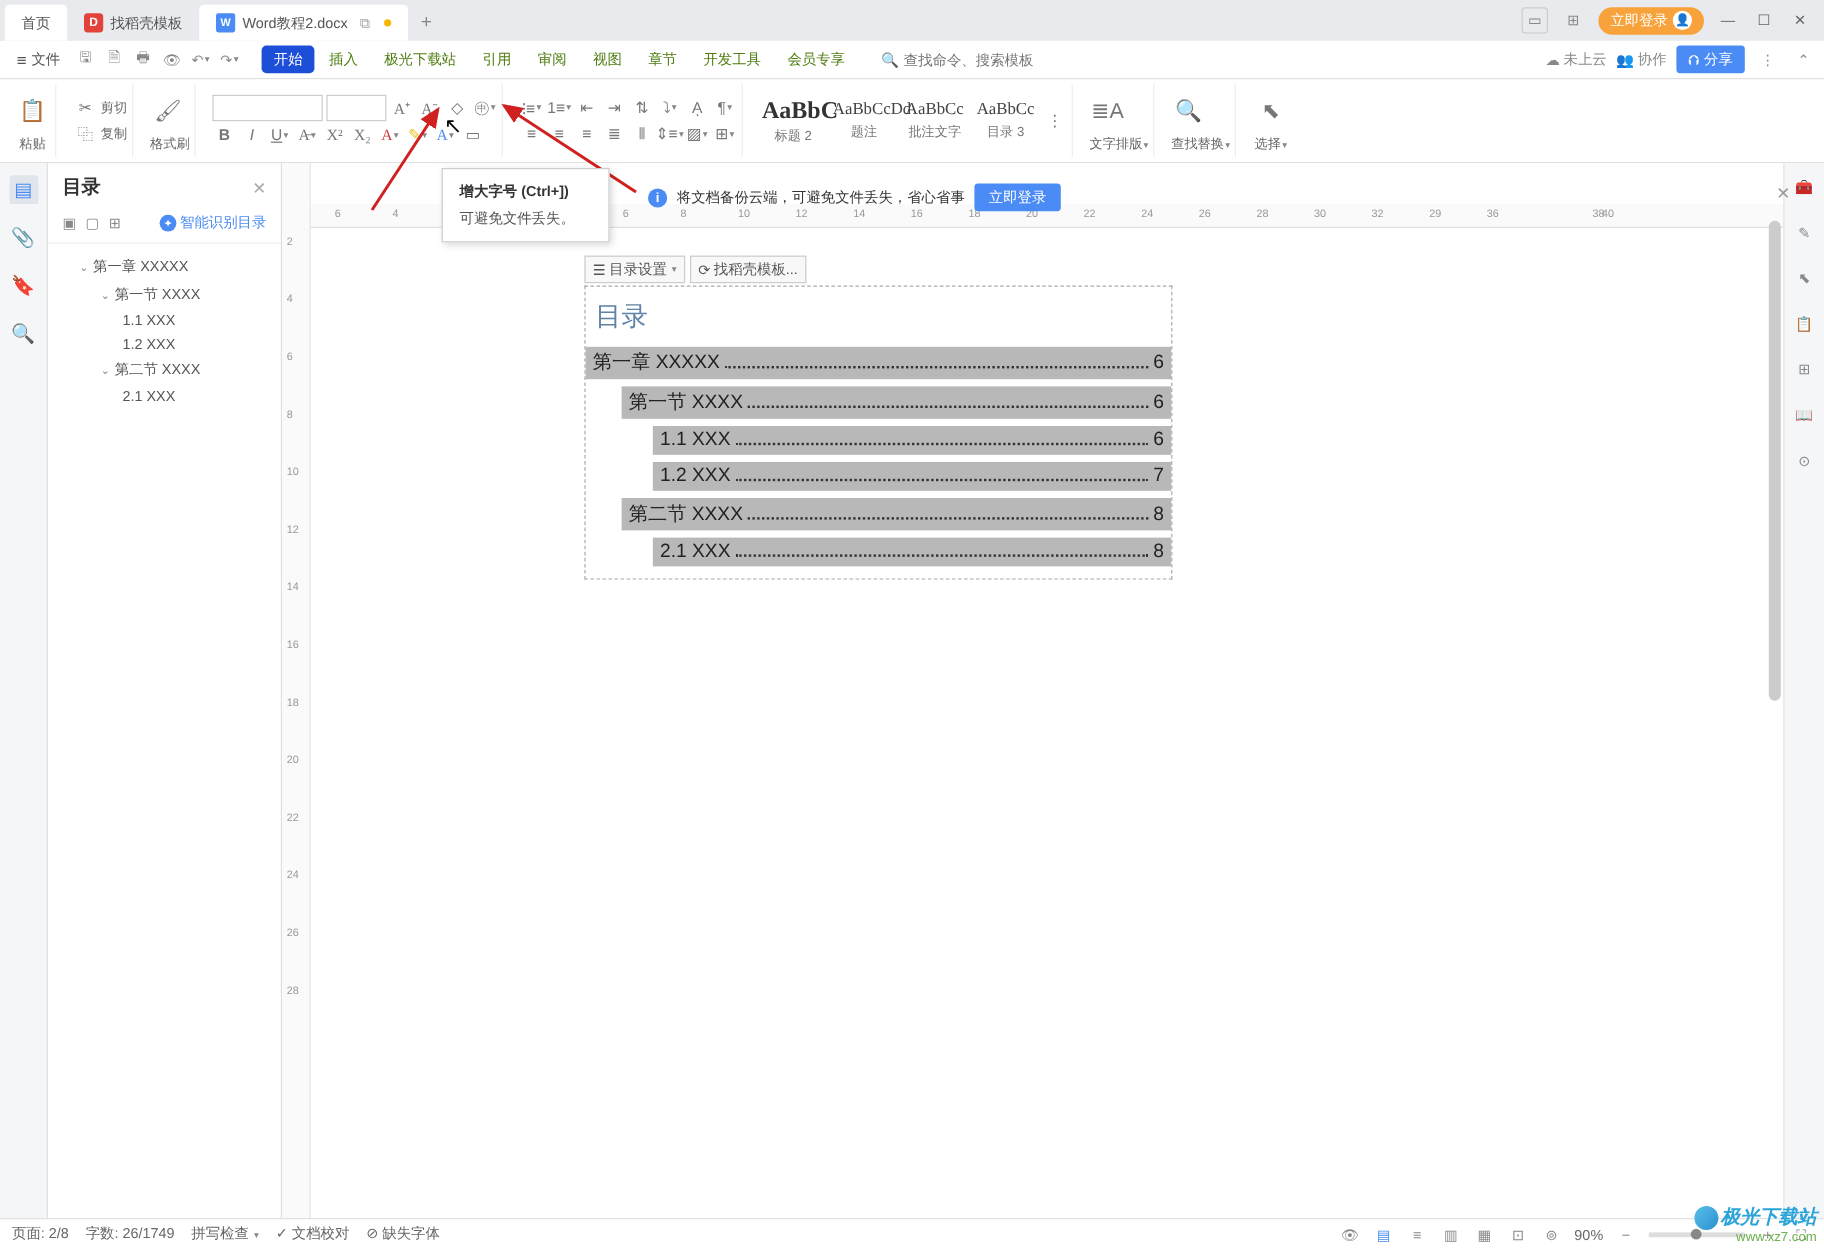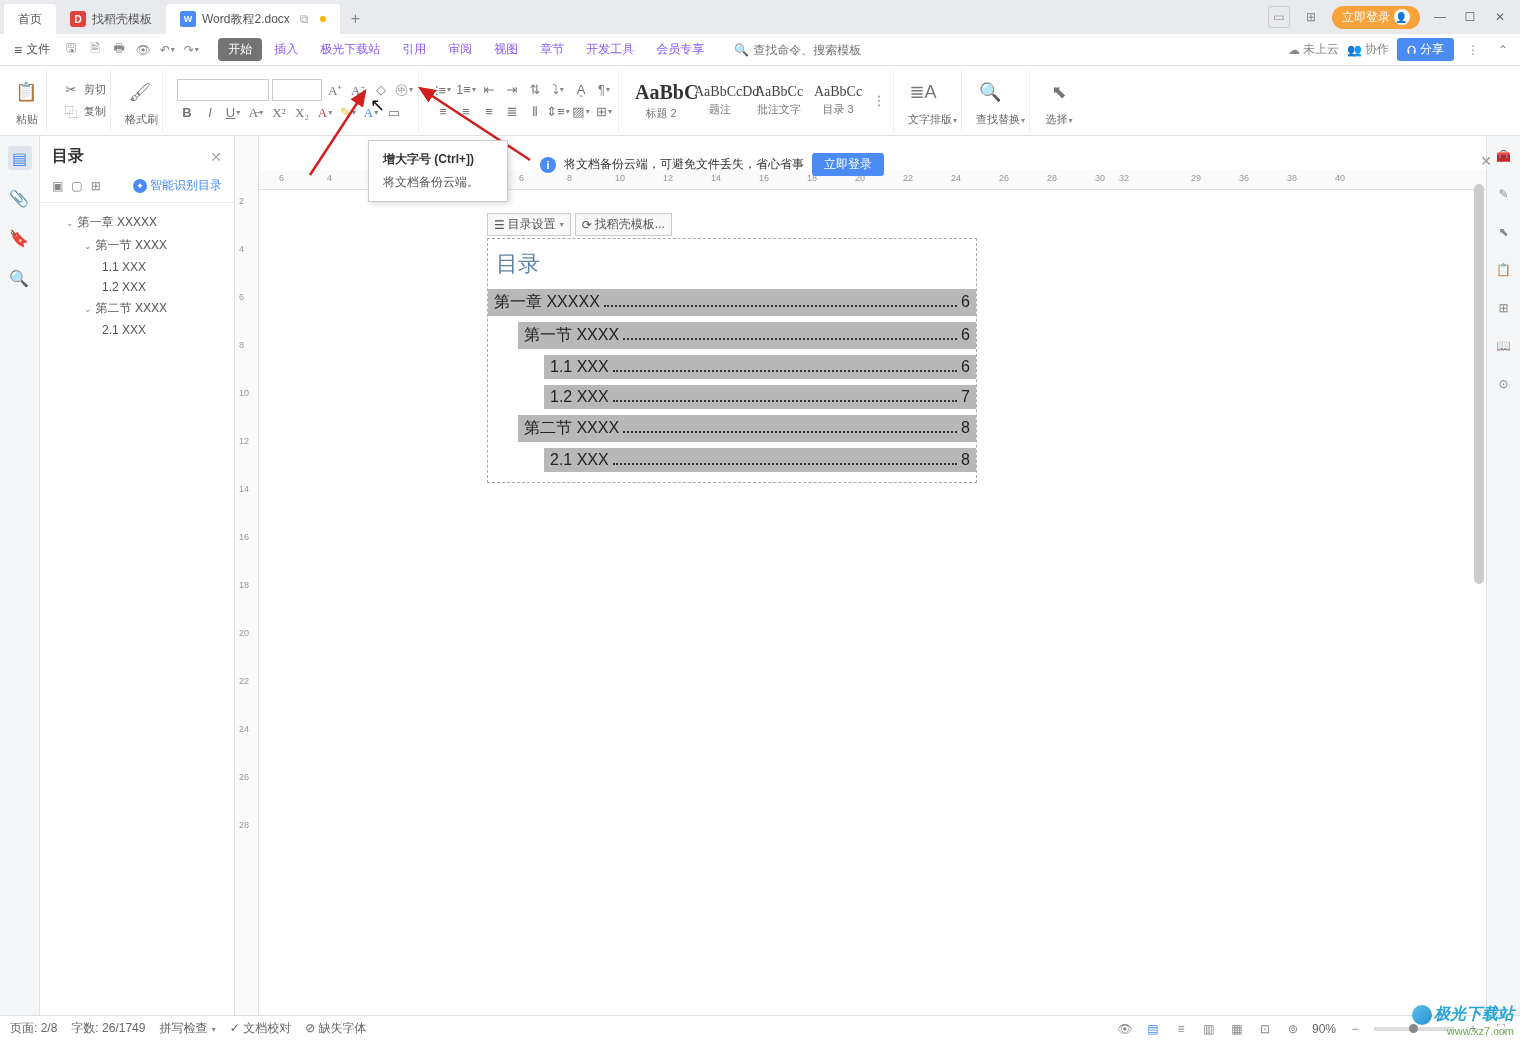--- a/index.html
+++ b/index.html
@@ -20,22 +20,22 @@
 .titlebar-right .iconbtn { width: 22px; height: 22px; display: flex; align-items: center; justify-content: center; color: #888; border: 1px solid #ccc; border-radius: 3px; }
 .login-btn { background: #f7a23b; color: #fff; padding: 3px 10px; border-radius: 12px; display: flex; align-items: center; gap: 4px; font-size: 12px; }
 .login-btn .avatar { width: 16px; height: 16px; background: #fff; border-radius: 50%; display: flex; align-items: center; justify-content: center; font-size: 10px; }
 .win-btn { width: 20px; height: 20px; display: flex; align-items: center; justify-content: center; color: #666; }
 
 
 .menubar { height: 32px; display: flex; align-items: center; padding: 0 6px; border-bottom: 1px solid #e0e0e0; gap: 2px; }
 .menubar .file { display: flex; align-items: center; gap: 4px; padding: 0 8px; color: #555; }
 .menubar .hamburger { font-size: 14px; }
 .menubar .qicon { width: 22px; height: 22px; display: flex; align-items: center; justify-content: center; color: #888; }
-.menubar .menu-item { padding: 3px 10px; color: #8b5cf6; border-radius: 4px; }
-.menubar .menu-item.active { background: #737373; color: #fff; }
+.menubar .menu-item { padding: 3px 10px; color: #4d7c0f; border-radius: 4px; }
+.menubar .menu-item.active { background: #1d4ed8; color: #fff; }
 .menubar .search { margin-left: 18px; display: flex; align-items: center; gap: 4px; color: #bbb; }
 .menubar .search input { border: none; outline: none; font-size: 12px; width: 150px; }
 .menubar-right { margin-left: auto; display: flex; align-items: center; gap: 8px; }
 .menubar-right .cloud { display: flex; align-items: center; gap: 3px; color: #888; }
 .share-btn { background: #4a8bf5; color: #fff; padding: 3px 10px; border-radius: 3px; display: flex; align-items: center; gap: 4px; }
 
 
 .ribbon { height: 70px; display: flex; border-bottom: 1px solid #e0e0e0; padding: 4px 8px; gap: 10px; }
 .rgroup { display: flex; flex-direction: column; justify-content: center; gap: 2px; padding: 0 4px; border-right: 1px solid #eee; }
 .rgroup.noline { border-right: none; }
@@ -294,21 +294,21 @@
     <div class="rlabel"><span>查找替换</span><span class="dropdown-caret">▾</span></div>
   </div>
   <div class="rgroup noline">
     <div class="ricon big">⬉</div>
     <div class="rlabel"><span>选择</span><span class="dropdown-caret">▾</span></div>
   </div>
 </div>
 
 <div class="tooltip">
   <div class="tt-title">增大字号 (Ctrl+])</div>
-  <div class="tt-desc">将文档备份云端。</div>
+  <div class="tt-desc">可避免文件丢失。</div>
 </div>
 
 <svg class="arrow" style="left:300px; top:85px;" width="240" height="100">
   <defs>
       <marker id="ah1" markerWidth="8" markerHeight="8" refX="6" refY="3" orient="auto">
         <path d="M0,0 L7,3 L0,6 Z" fill="#d02020"></path>
       </marker>
     </defs>
   <line x1="10" y1="90" x2="65" y2="6" stroke="#d02020" stroke-width="2.5" marker-end="url(#ah1)"></line>
 </svg>
@@ -407,24 +407,24 @@
         <span class="tick" style="left: 404px;">12</span>
         <span class="tick" style="left: 452px;">14</span>
         <span class="tick" style="left: 500px;">16</span>
         <span class="tick" style="left: 548px;">18</span>
         <span class="tick" style="left: 596px;">20</span>
         <span class="tick" style="left: 644px;">22</span>
         <span class="tick" style="left: 692px;">24</span>
         <span class="tick" style="left: 740px;">26</span>
         <span class="tick" style="left: 788px;">28</span>
         <span class="tick" style="left: 836px;">30</span>
-        <span class="tick" style="left: 860px;">32</span>
+        <span class="tick" style="left: 884px;">32</span>
         <span class="tick" style="left: 932px;">29</span>
         <span class="tick" style="left: 980px;">36</span>
-        <span class="tick" style="left: 1028px;">38</span>
+        <span class="tick" style="left: 1068px;">38</span>
         <span class="tick" style="left: 1076px;">40</span>
       </div>
     <div class="page">
       <div class="toc-controls">
         <div class="tcbtn">
             <span>☰</span>
             <span>目录设置</span>
             <span class="dropdown-caret">▾</span>
           </div>
         <div class="tcbtn">

